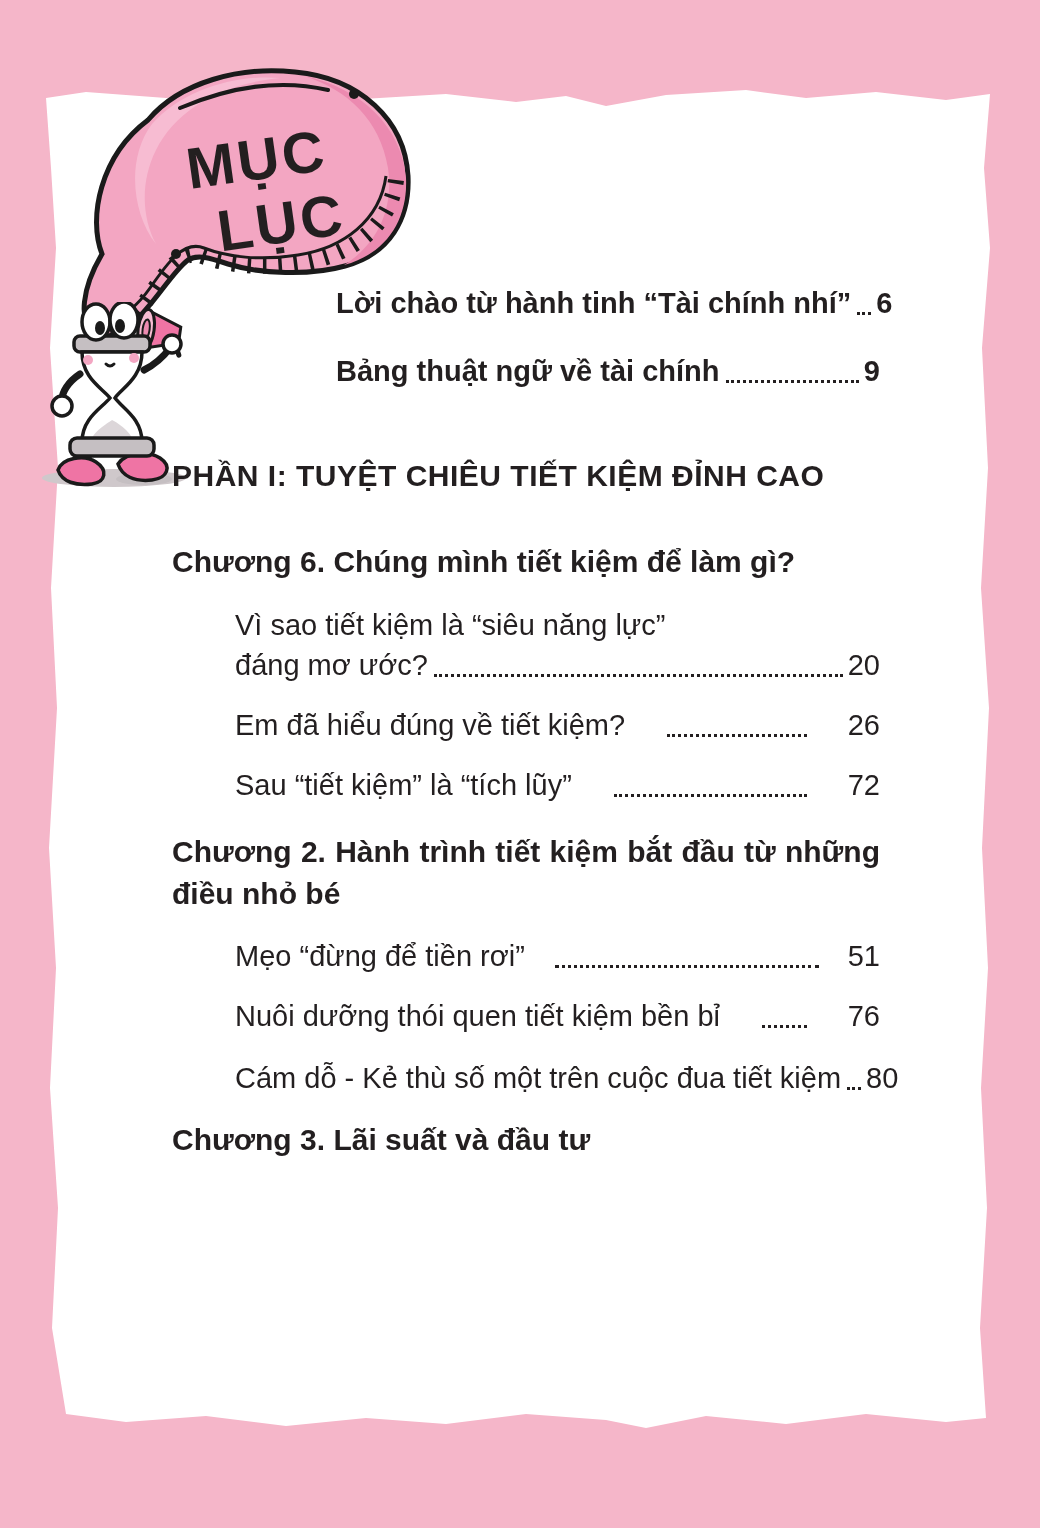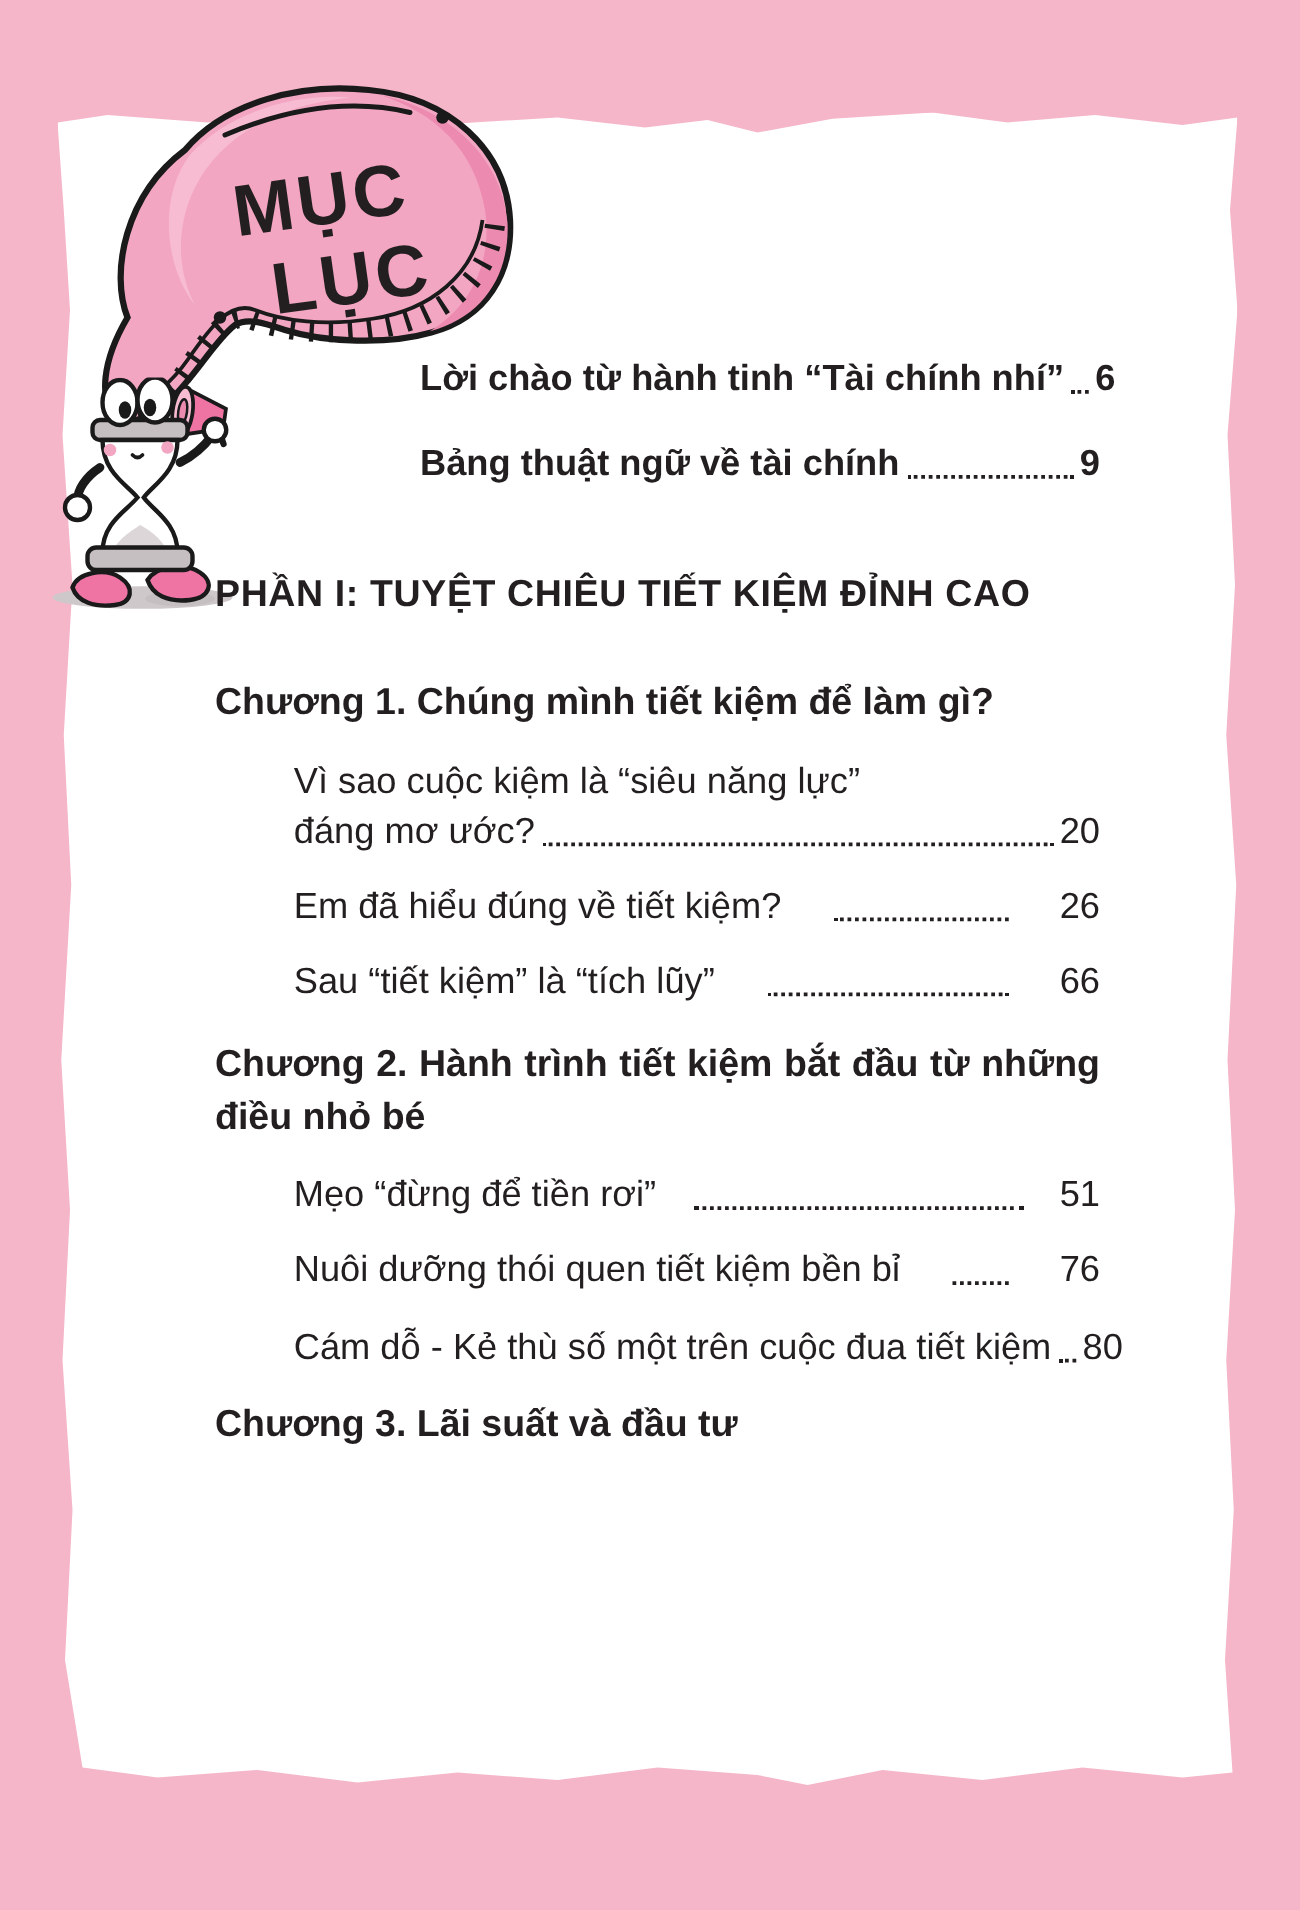--- a/index.html
+++ b/index.html
@@ -183,39 +183,39 @@
     </div>
     <div class="row">
       <span class="t">Bảng thuật ngữ về tài chính</span>
       <span class="leader"></span>
       <span class="pagenum">9</span>
     </div>
   </div>
 
   <div class="part-heading">PHẦN I: TUYỆT CHIÊU TIẾT KIỆM ĐỈNH CAO</div>
 
-  <div class="chapter-heading ch1">Chương 1. Chúng mình tiết kiệm để làm gì?</div>
+  <div class="chapter-heading ch1">Chương 6. Chúng mình tiết kiệm để làm gì?</div>
   <div class="entries">
     <div class="entry e-mt22">
-      <div>Vì sao cuộc kiệm là  “siêu năng lực”</div>
+      <div>Vì sao tiết kiệm là  “siêu năng lực”</div>
       <div class="row">
         <span class="t">đáng mơ ước?</span>
         <span class="leader"></span>
         <span class="pagenum">20</span>
       </div>
     </div>
     <div class="entry row e-mt20">
       <span class="t">Em đã hiểu đúng về tiết kiệm?</span>
       <span class="leader"></span>
       <span class="pagenum">26</span>
     </div>
     <div class="entry row e-mt20">
       <span class="t">Sau “tiết kiệm” là “tích lũy”</span>
       <span class="leader"></span>
-      <span class="pagenum">66</span>
+      <span class="pagenum">72</span>
     </div>
   </div>
 
   <div class="chapter-heading ch2">Chương 2. Hành trình tiết kiệm bắt đầu từ những điều nhỏ bé</div>
   <div class="entries">
     <div class="entry row e-mt21">
       <span class="t">Mẹo “đừng để tiền rơi”</span>
       <span class="leader"></span>
       <span class="pagenum">51</span>
     </div>

